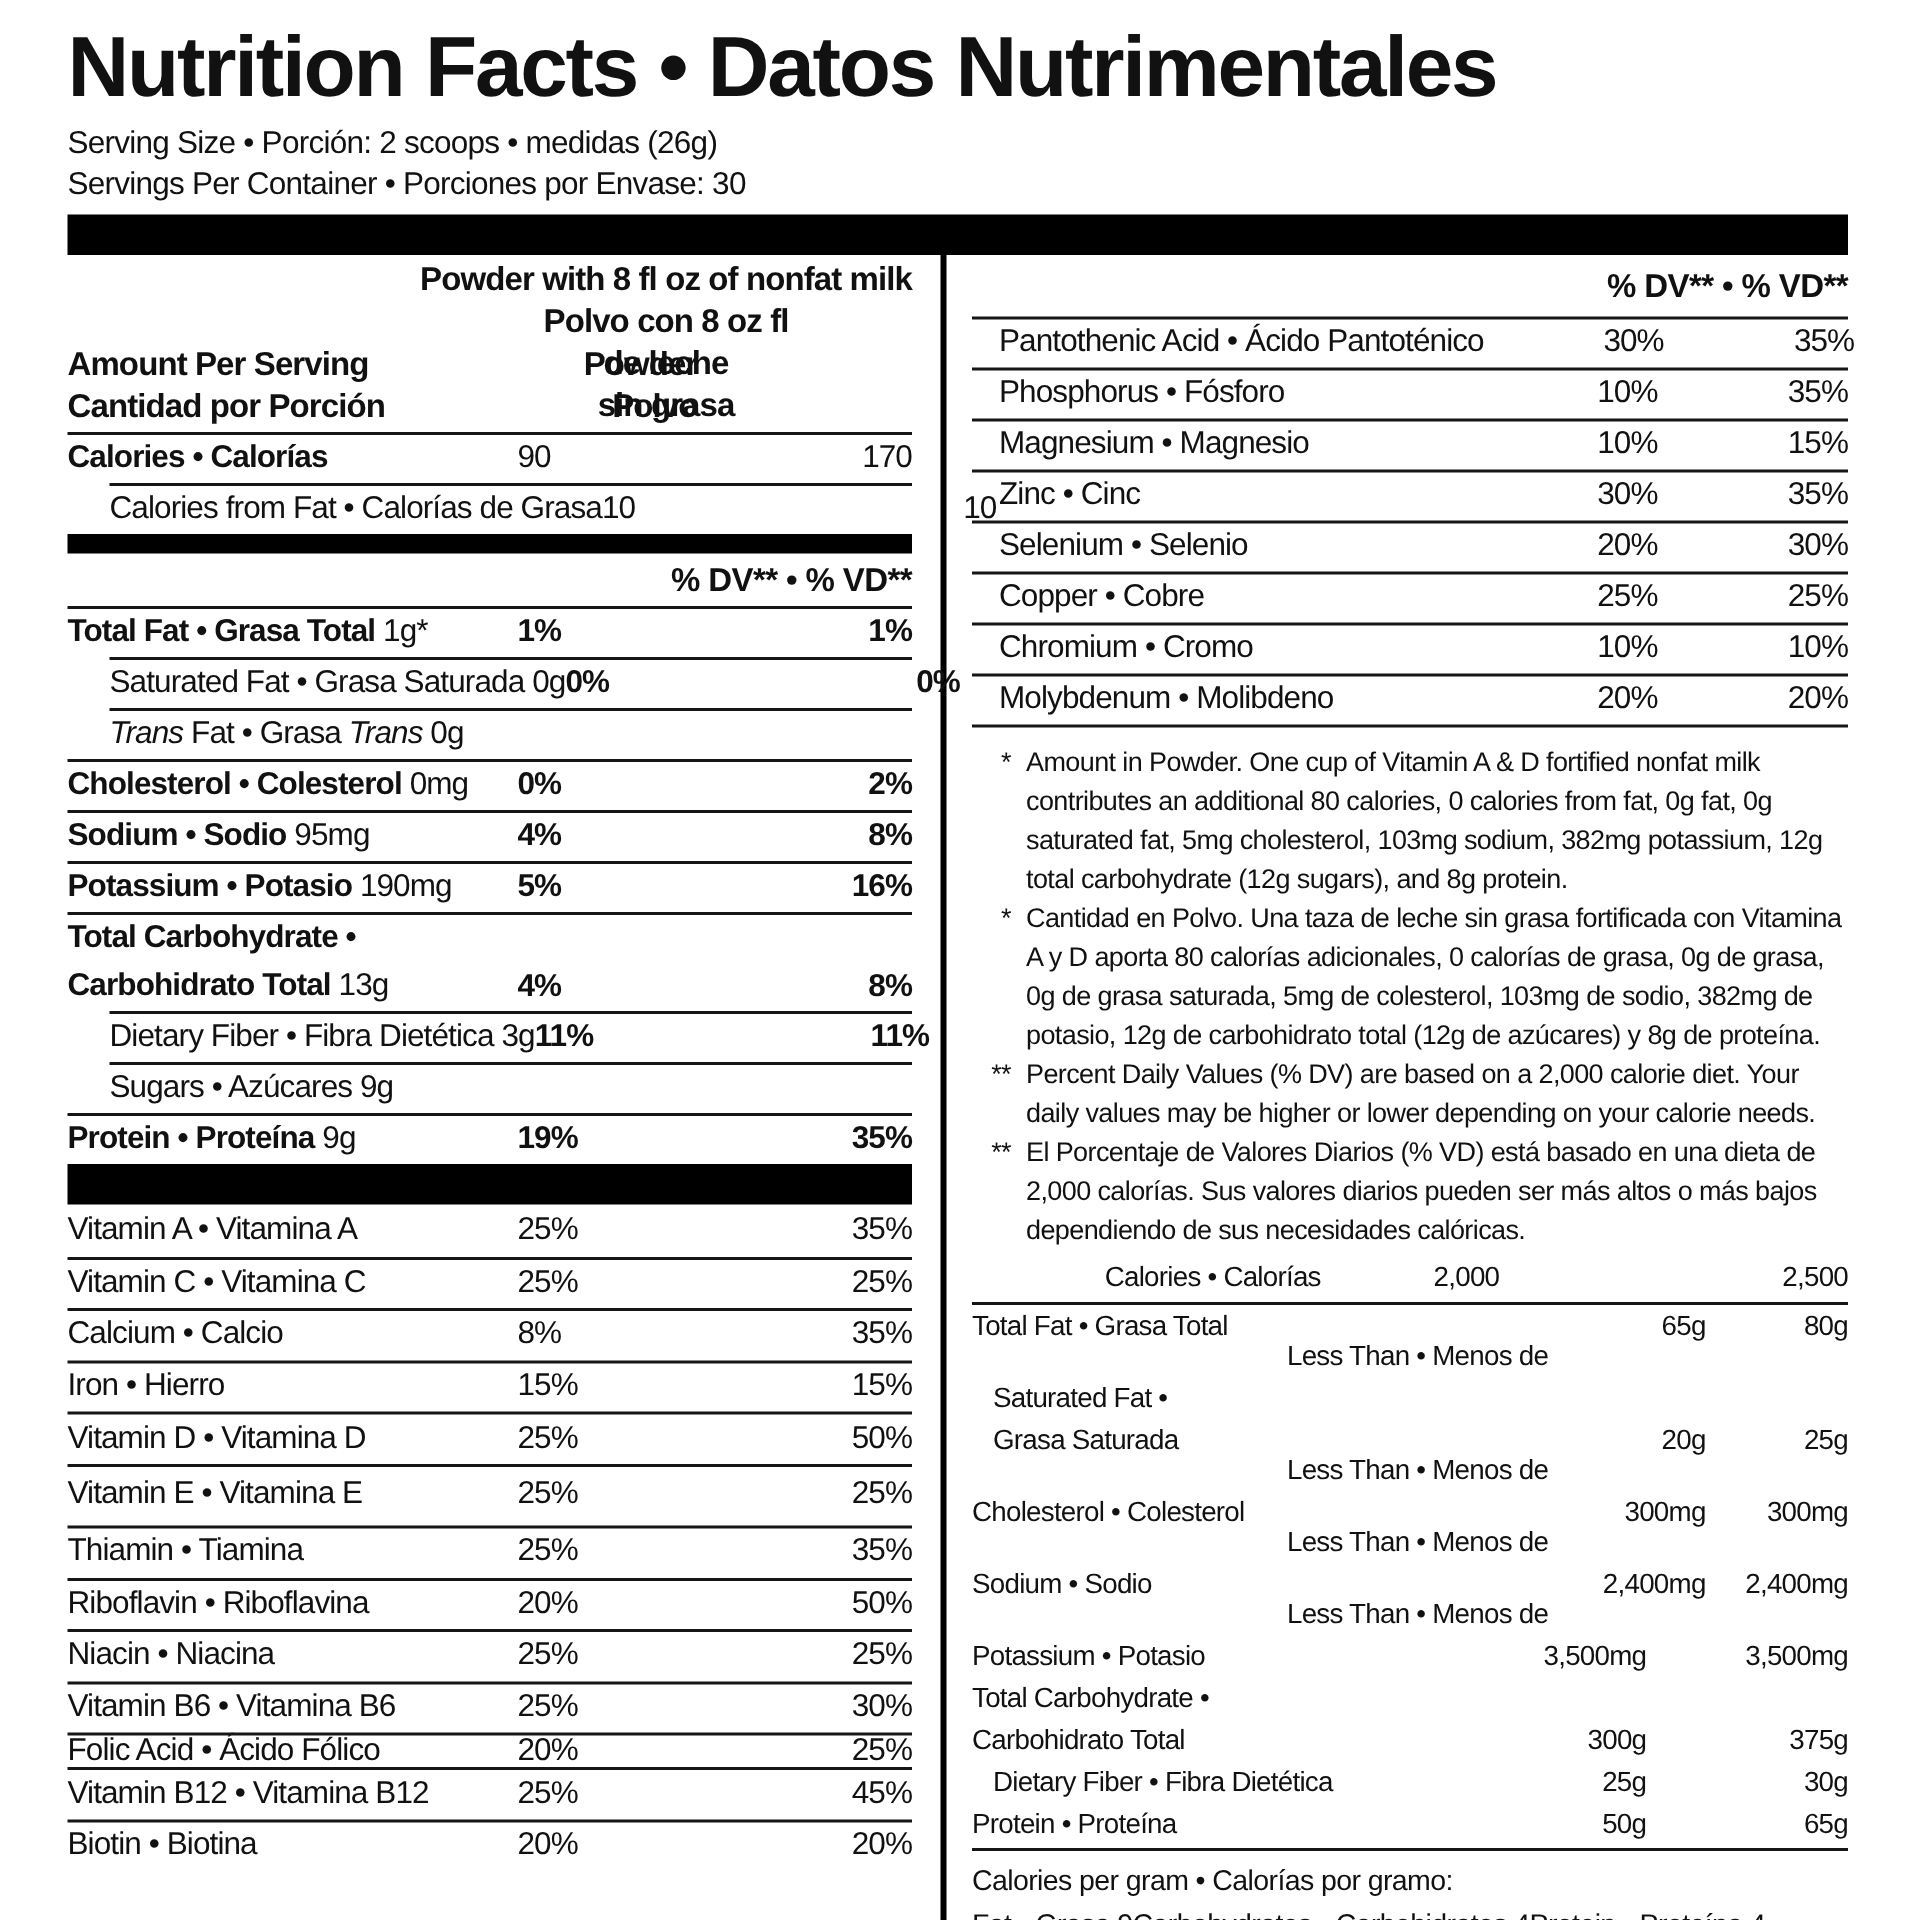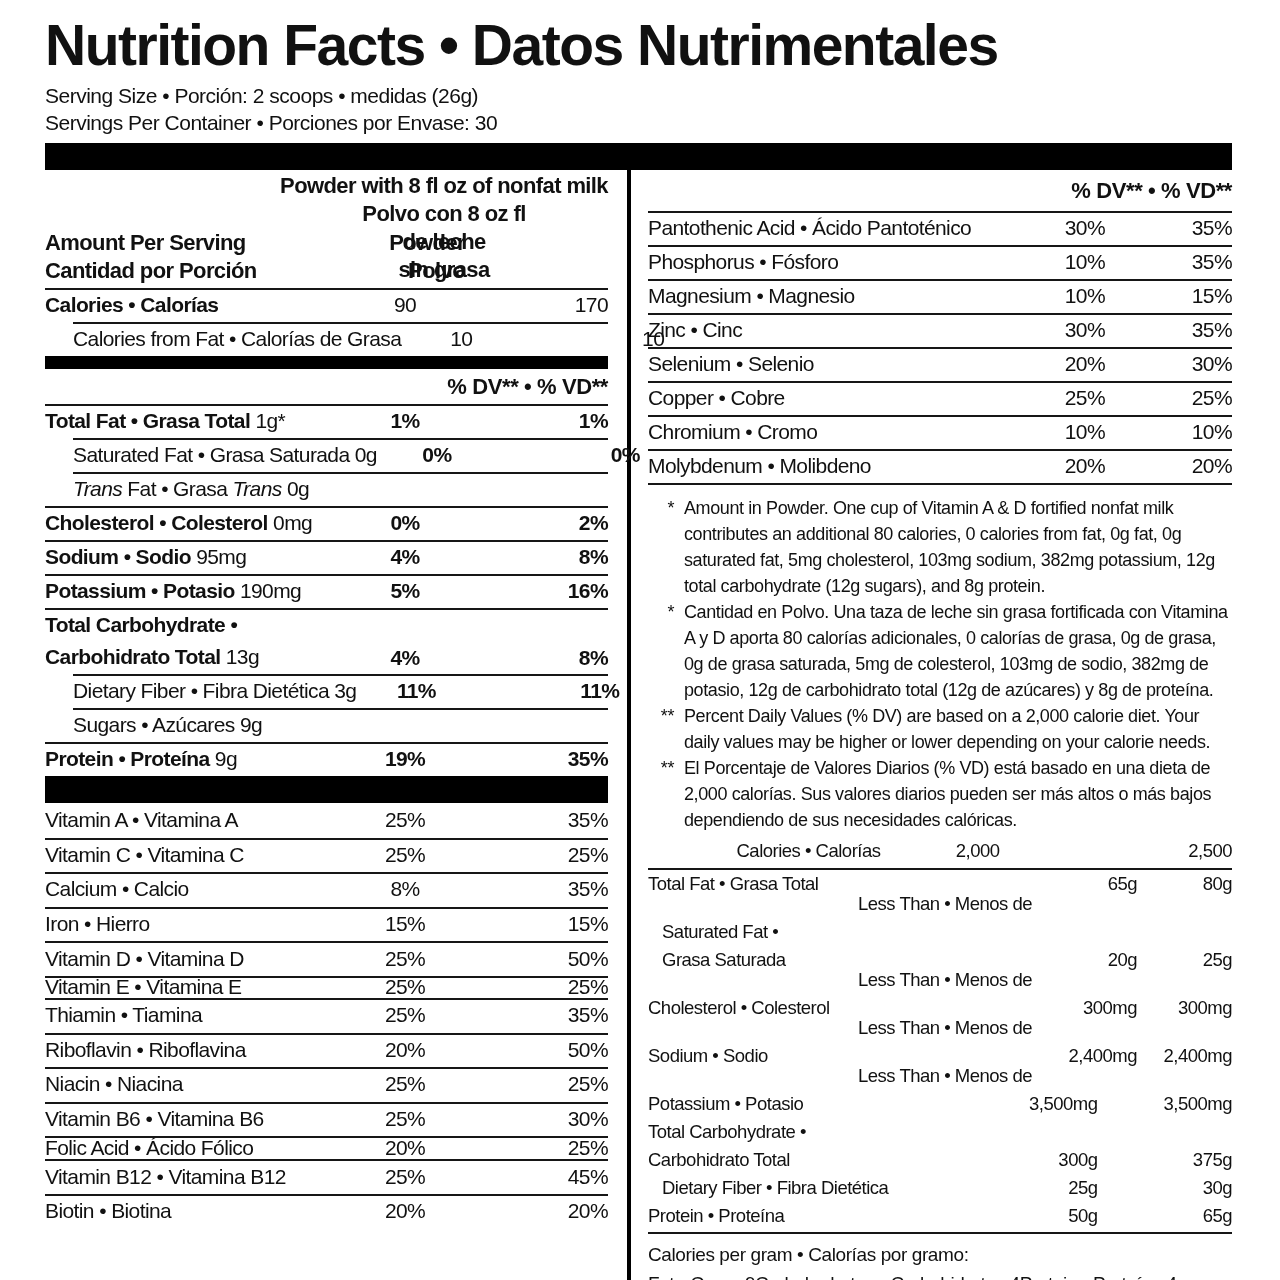--- a/index.html
+++ b/index.html
@@ -17,32 +17,32 @@
   .aps{position:absolute;left:0;bottom:3px;}
   .powdercol{position:absolute;right:143px;bottom:3px;text-align:right;}
   .milkcol{position:absolute;right:0;top:2px;text-align:center;}
   
   .lrow,.rrow{display:flex;align-items:center;position:relative;height:34px;font-size:21px;letter-spacing:-0.6px;}
   .lrow::before,.rrow::before{content:"";position:absolute;left:0;right:0;top:0;border-top:2px solid #161616;}
   .lrow.nohair::before{display:none;}
   .lrow.sub::before{left:28px;}
   .lrow .lbl{flex:1;white-space:nowrap;}
   .lrow.sub .lbl{padding-left:28px;}
-  .lrow .c1{width:120px;text-align:center;flex:none;}
+  .lrow .c1{width:120px;text-align:left;flex:none;}
   .lrow .c2{width:143px;text-align:right;flex:none;}
   .lrow.tall{height:66px;align-items:flex-end;}
   .lrow.tall .lbl{line-height:32px;padding-bottom:1px;}
   .lrow.tall .c1,.lrow.tall .c2{padding-bottom:4px;}
   .b{font-weight:bold;}
   .bar13{height:13px;background:#000;}
   .bar27{height:27px;background:#000;}
   .dvhead{height:35px;display:flex;align-items:center;justify-content:flex-end;font-weight:bold;font-size:22px;letter-spacing:-0.4px;}
   
   .rdvhead{height:41px;display:flex;align-items:center;justify-content:flex-end;font-weight:bold;font-size:22px;letter-spacing:-0.4px;}
-  .rrow .lbl{flex:1;white-space:nowrap;}
+  .rrow .lbl{flex:1;white-space:nowrap;margin-left:18px;}
   .rrow .c1{width:120px;text-align:right;flex:none;}
   .rrow .c2{width:127px;text-align:right;flex:none;}
   .minerals{border-bottom:2px solid #161616;}
   .fnblock{padding:10px 0 4px 0;}
   .fn{display:flex;font-size:18px;letter-spacing:-0.4px;line-height:26px;}
   .fnm{width:36px;flex:none;text-align:right;padding-right:10px;box-sizing:border-box;}
   .fnt{flex:1;}
   
   .dvtable{font-size:18.5px;letter-spacing:-0.5px;}
   .trow{display:flex;line-height:28px;}
@@ -171,21 +171,21 @@
       <div class="lrow" style="height:34.6px">
         <span class="lbl">Iron • Hierro</span>
         <span class="c1">15%</span>
         <span class="c2">15%</span>
       </div>
       <div class="lrow" style="height:34.6px">
         <span class="lbl">Vitamin D • Vitamina D</span>
         <span class="c1">25%</span>
         <span class="c2">50%</span>
       </div>
-      <div class="lrow" style="height:22px">
+      <div class="lrow" style="height:41px">
         <span class="lbl">Vitamin E • Vitamina E</span>
         <span class="c1">25%</span>
         <span class="c2">25%</span>
       </div>
       <div class="lrow" style="height:34.6px">
         <span class="lbl">Thiamin • Tiamina</span>
         <span class="c1">25%</span>
         <span class="c2">35%</span>
       </div>
       <div class="lrow" style="height:34.6px">

